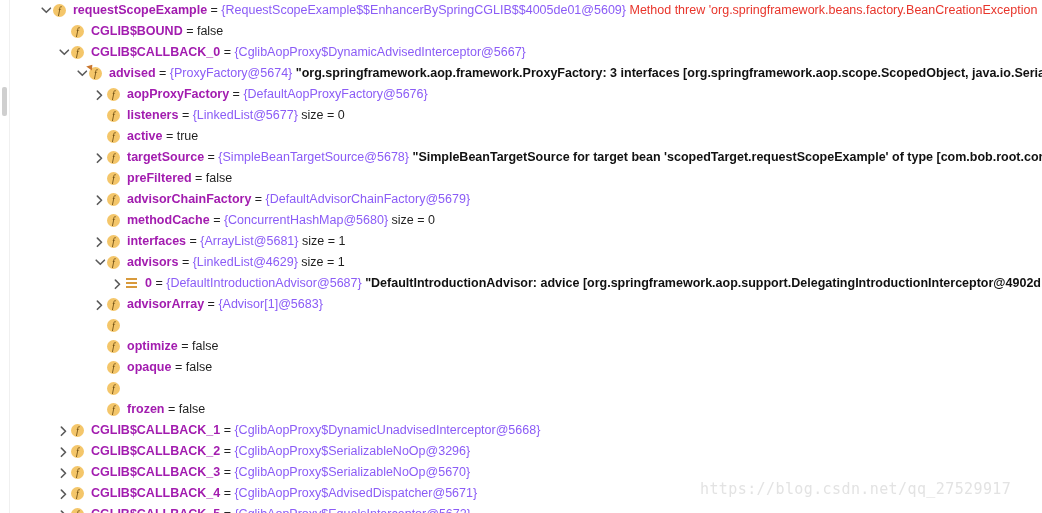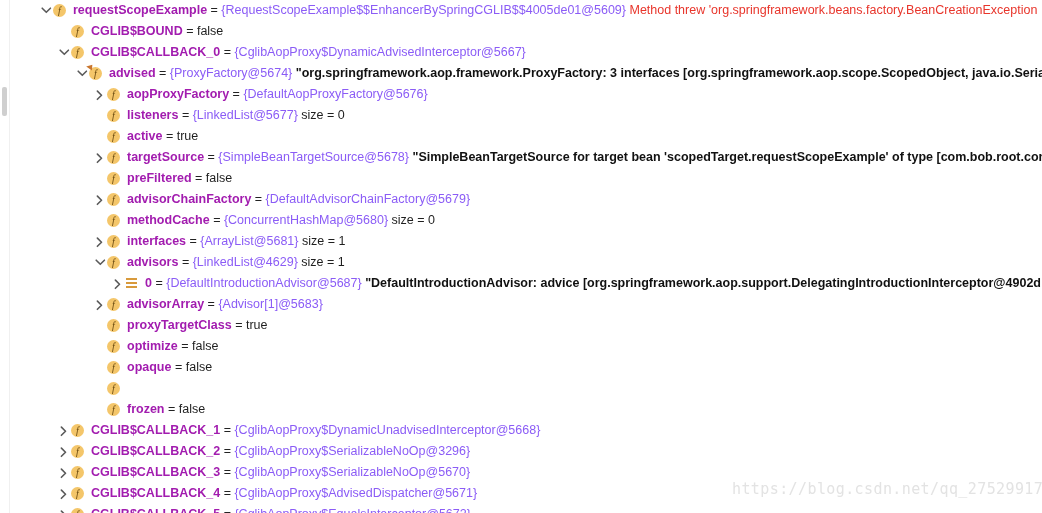--- a/index.html
+++ b/index.html
@@ -132,21 +132,21 @@
   .name  { color: #a21caf; font-weight: bold; }
   .eq    { color: #222222; }
   .ref   { color: #8b5cf6; }
   .val   { color: #1f1f1f; font-weight: normal; }
   .plain { color: #222222; }
   .str   { color: #111111; font-weight: bold; }
   .err   { color: #e8352b; text-align: center; }
 
   #watermark {
     position: absolute;
-    left: 732px;
+    left: 700px;
     top: 480px;
     font-family: "DejaVu Sans Mono", monospace;
     font-size: 15px;
     color: #e3e3e3;
     letter-spacing: 0.4px;
     white-space: nowrap;
     user-select: none;
   }
 </style>
 </head>
@@ -187,21 +187,21 @@
           </svg></span><span class="vicon"><span class="disc"></span><span class="glyph">f</span></span><span class="lbl"><span class="name">interfaces</span><span class="eq"> = </span><span class="ref">{ArrayList@5681}</span><span class="plain">  </span><span class="val">size = 1</span></span></div>
       <div class="row" style="padding-left: 85px; top: 0px;"><span class="toggle"><svg width="11" height="9" viewBox="0 0 11 9">
             <path d="M1.2 2.2 L5.3 6.3 L9.4 2.2" fill="none" stroke="#5a5a5a" stroke-width="1.6" stroke-linecap="round" stroke-linejoin="round"></path>
           </svg></span><span class="vicon"><span class="disc"></span><span class="glyph">f</span></span><span class="lbl"><span class="name">advisors</span><span class="eq"> = </span><span class="ref">{LinkedList@4629}</span><span class="plain">  </span><span class="val">size = 1</span></span></div>
       <div class="row" style="padding-left: 103px; top: 0px;"><span class="toggle"><svg width="9" height="11" viewBox="0 0 9 11">
             <path d="M2.4 1.1 L6.5 5.2 L2.4 9.3" fill="none" stroke="#5a5a5a" stroke-width="1.6" stroke-linecap="round" stroke-linejoin="round"></path>
           </svg></span><span class="vicon listitem"><span class="bar b1"></span><span class="bar b2"></span><span class="bar b3"></span></span><span class="lbl"><span class="name">0</span><span class="eq"> = </span><span class="ref">{DefaultIntroductionAdvisor@5687}</span><span class="plain"> </span><span class="str">"DefaultIntroductionAdvisor: advice [org.springframework.aop.support.DelegatingIntroductionInterceptor@4902d</span></span></div>
       <div class="row" style="padding-left: 85px; top: 0px;"><span class="toggle"><svg width="9" height="11" viewBox="0 0 9 11">
             <path d="M2.4 1.1 L6.5 5.2 L2.4 9.3" fill="none" stroke="#5a5a5a" stroke-width="1.6" stroke-linecap="round" stroke-linejoin="round"></path>
           </svg></span><span class="vicon"><span class="disc"></span><span class="glyph">f</span></span><span class="lbl"><span class="name">advisorArray</span><span class="eq"> = </span><span class="ref">{Advisor[1]@5683}</span></span></div>
-      <div class="row" style="padding-left: 85px; top: 0px;"><span class="toggle none"></span><span class="vicon"><span class="disc"></span><span class="glyph">f</span></span><span class="lbl"><span class="name">proxyTargetClass</span><span class="eq"> = </span><span class="val">true</span></span></div>
+      <div class="row" style="padding-left: 85px; top: 0px;"><span class="toggle none"></span><span class="vicon"><span class="disc"></span><span class="glyph">f</span></span></div>
       <div class="row" style="padding-left: 85px; top: 0px;"><span class="toggle none"></span><span class="vicon"><span class="disc"></span><span class="glyph">f</span></span><span class="lbl"><span class="name">optimize</span><span class="eq"> = </span><span class="val">false</span></span></div>
       <div class="row" style="padding-left: 85px; top: 0px;"><span class="toggle none"></span><span class="vicon"><span class="disc"></span><span class="glyph">f</span></span><span class="lbl"><span class="name">opaque</span><span class="eq"> = </span><span class="val">false</span></span></div>
       <div class="row" style="padding-left: 85px; top: 0px;"><span class="toggle none"></span><span class="vicon"><span class="disc"></span><span class="glyph">f</span></span></div>
       <div class="row" style="padding-left: 85px; top: 0px;"><span class="toggle none"></span><span class="vicon"><span class="disc"></span><span class="glyph">f</span></span><span class="lbl"><span class="name">frozen</span><span class="eq"> = </span><span class="val">false</span></span></div>
       <div class="row" style="padding-left: 49px; top: 0px;"><span class="toggle"><svg width="9" height="11" viewBox="0 0 9 11">
             <path d="M2.4 1.1 L6.5 5.2 L2.4 9.3" fill="none" stroke="#5a5a5a" stroke-width="1.6" stroke-linecap="round" stroke-linejoin="round"></path>
           </svg></span><span class="vicon"><span class="disc"></span><span class="glyph">f</span></span><span class="lbl"><span class="name">CGLIB$CALLBACK_1</span><span class="eq"> = </span><span class="ref">{CglibAopProxy$DynamicUnadvisedInterceptor@5668}</span></span></div>
       <div class="row" style="padding-left: 49px; top: 0px;"><span class="toggle"><svg width="9" height="11" viewBox="0 0 9 11">
             <path d="M2.4 1.1 L6.5 5.2 L2.4 9.3" fill="none" stroke="#5a5a5a" stroke-width="1.6" stroke-linecap="round" stroke-linejoin="round"></path>
           </svg></span><span class="vicon"><span class="disc"></span><span class="glyph">f</span></span><span class="lbl"><span class="name">CGLIB$CALLBACK_2</span><span class="eq"> = </span><span class="ref">{CglibAopProxy$SerializableNoOp@3296}</span></span></div>

